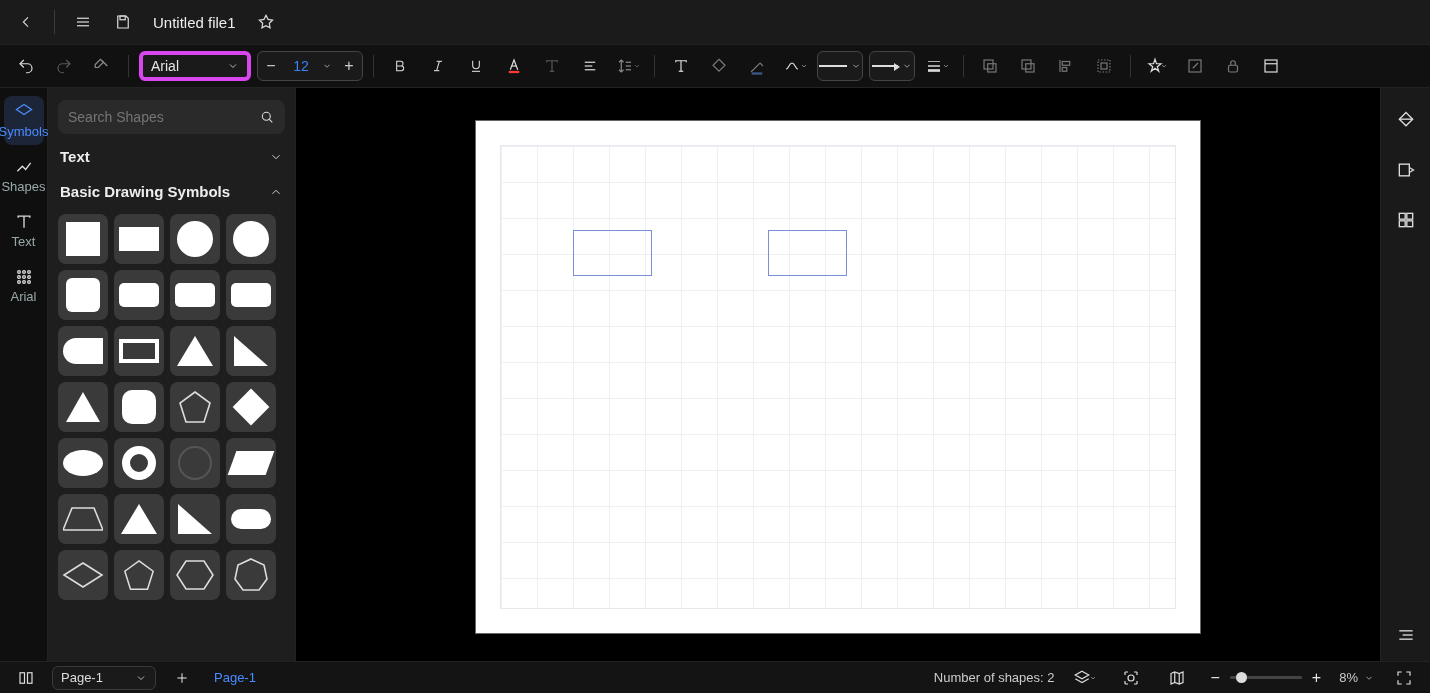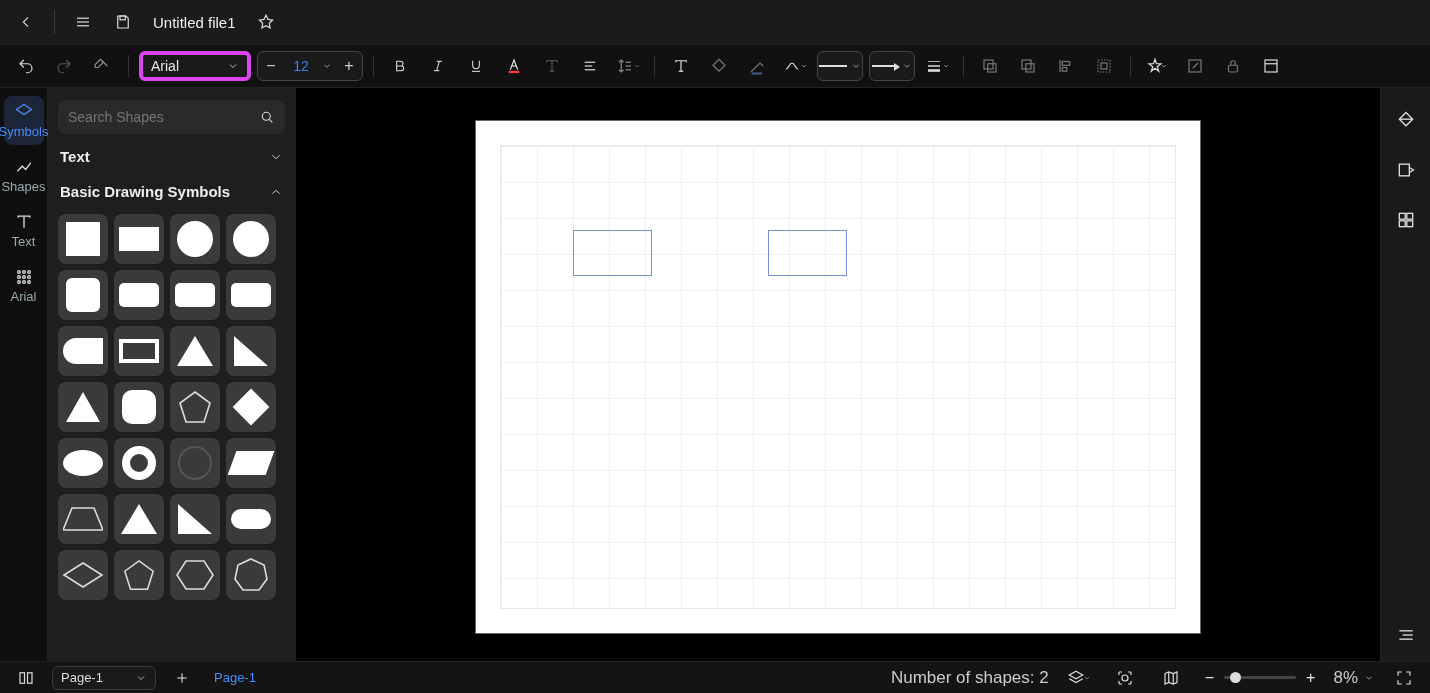--- a/index.html
+++ b/index.html
@@ -41,21 +41,21 @@
   .canvas-area { flex:1; background:#000; display:flex; align-items:center; justify-content:center; position:relative; }
   .page { margin-top:4px; width:724px; height:512px; background:#fff; position:relative; box-shadow:0 0 0 1px #666; }
   .page .grid { position:absolute; left:24px; top:24px; right:24px; bottom:24px; background-image:linear-gradient(to right,#eef0f4 1px,transparent 1px),linear-gradient(to bottom,#eef0f4 1px,transparent 1px); background-size:36px 36px; border:1px solid #e6e8ee; }
   .page .rect { position:absolute; border:1.5px solid #7b8ed8; background:rgba(255,255,255,0); }
   .right-rail { width:50px; background:#1a1a1a; display:flex; flex-direction:column; align-items:center; padding-top:16px; gap:18px; border-left:1px solid #222; position:relative; }
   .right-rail .bottom-icon { position:absolute; bottom:10px; }
   .statusbar { height:32px; background:#141414; display:flex; align-items:center; padding:0 10px; gap:10px; border-top:1px solid #222; }
   .page-select { display:flex; align-items:center; justify-content:space-between; width:104px; height:24px; padding:0 8px; border:1px solid #3a3a3a; border-radius:6px; font-size:13px; background:#1a1a1a; color:#ddd; }
   .page-link { color:#4a8cff; font-size:13px; padding:0 6px; }
   .status-right { margin-left:auto; display:flex; align-items:center; gap:14px; }
-  .status-text { font-size:17px; color:#ccc; }
+  .status-text { font-size:13px; color:#ccc; }
   .zoom-slider { display:flex; align-items:center; gap:6px; }
   .slider-track { width:72px; height:3px; background:#444; border-radius:2px; position:relative; }
   .slider-thumb { position:absolute; top:-4px; left:6px; width:11px; height:11px; border-radius:50%; background:#ddd; }
   
   svg { stroke:#ddd; stroke-width:1.6; fill:none; }
 </style>
 </head>
 <body>
 
 <div class="topbar">

